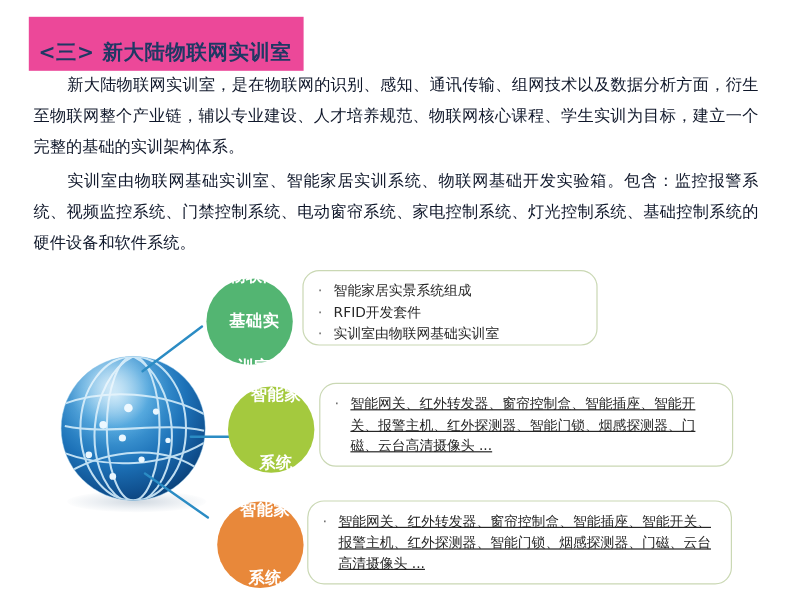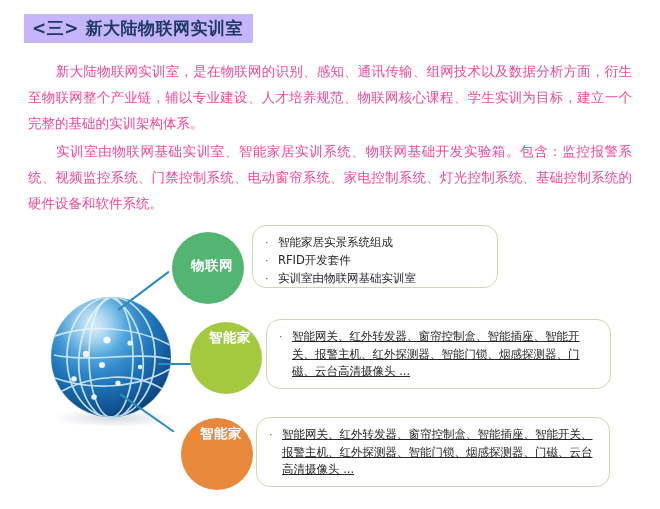--- a/index.html
+++ b/index.html
@@ -9,40 +9,40 @@
     font-family:"DejaVu Sans","Liberation Sans",sans-serif;
     position:relative;
     overflow:hidden;
     -webkit-font-smoothing:antialiased;
   }
   #page{position:relative;width:660px;height:509px;}
 
   
   .heading-band{
     position:absolute;left:24px;top:14px;
-    background:#c4b5fd;
-    padding:4px 10px 5px 8px;
+    background:#ec4899;
+    padding:20px 10px 5px 8px;
     display:inline-block;
     white-space:nowrap;
   }
   .heading-band .htxt{
     font-size:17px;
     font-weight:bold;
     color:#1f3864;
     letter-spacing:.5px;
     line-height:1.2;
   }
 
   
   .para{
     position:absolute;
     left:28px;
     width:604px;
     font-size:13.5px;
-    color:#ec4899;
+    color:#0f172a;
     line-height:26px;
     text-align:justify;
     text-justify:inter-ideograph;
     text-indent:28px;
   }
   #para1{top:58px;}
   #para2{top:138px;}
 
   
   #diagram{position:absolute;left:0;top:205px;width:660px;height:304px;}
@@ -63,21 +63,21 @@
     font-size:13.5px;
     font-weight:bold;
     line-height:19px;
     text-align:center;
     display:flex;
     align-items:center;
     justify-content:center;
     letter-spacing:.5px;
     box-sizing:border-box;
   }
-  .node span{display:block;width:100%;padding:0 4px;margin-top:16px;}
+  .node span{display:block;width:100%;padding:0 4px;}
   #node-green{left:172px;top:27px;width:72px;height:72px;background:#53b572;}
   #node-olive{left:190px;top:117px;width:72px;height:72px;background:#a4c93e;}
   #node-orange{left:181px;top:213px;width:72px;height:72px;background:#e8883a;}
 
   
   .conn{position:absolute;background:#2b8cc4;height:2px;transform-origin:0 50%;border-radius:1px;}
   #conn-1{left:118px;top:104px;width:64px;transform:rotate(-37deg);}
   #conn-2{left:158px;top:158px;width:34px;transform:rotate(0deg);}
   #conn-3{left:120px;top:188px;width:66px;transform:rotate(35deg);}
 
@@ -178,21 +178,22 @@
       </svg>
     </div>
 
     <div class="conn" id="conn-1"></div>
     <div class="conn" id="conn-2"></div>
     <div class="conn" id="conn-3"></div>
 
     <div class="node" id="node-green">
       <span>
         <span>物联网</span><br>
-        <br>
+        <span>基础实</span><br>
+        <span>训室</span>
       </span>
     </div>
     <div class="node" id="node-olive">
       <span>
         <span>智能家</span><br>
         <br>
         <span>系统</span>
       </span>
     </div>
     <div class="node" id="node-orange">

